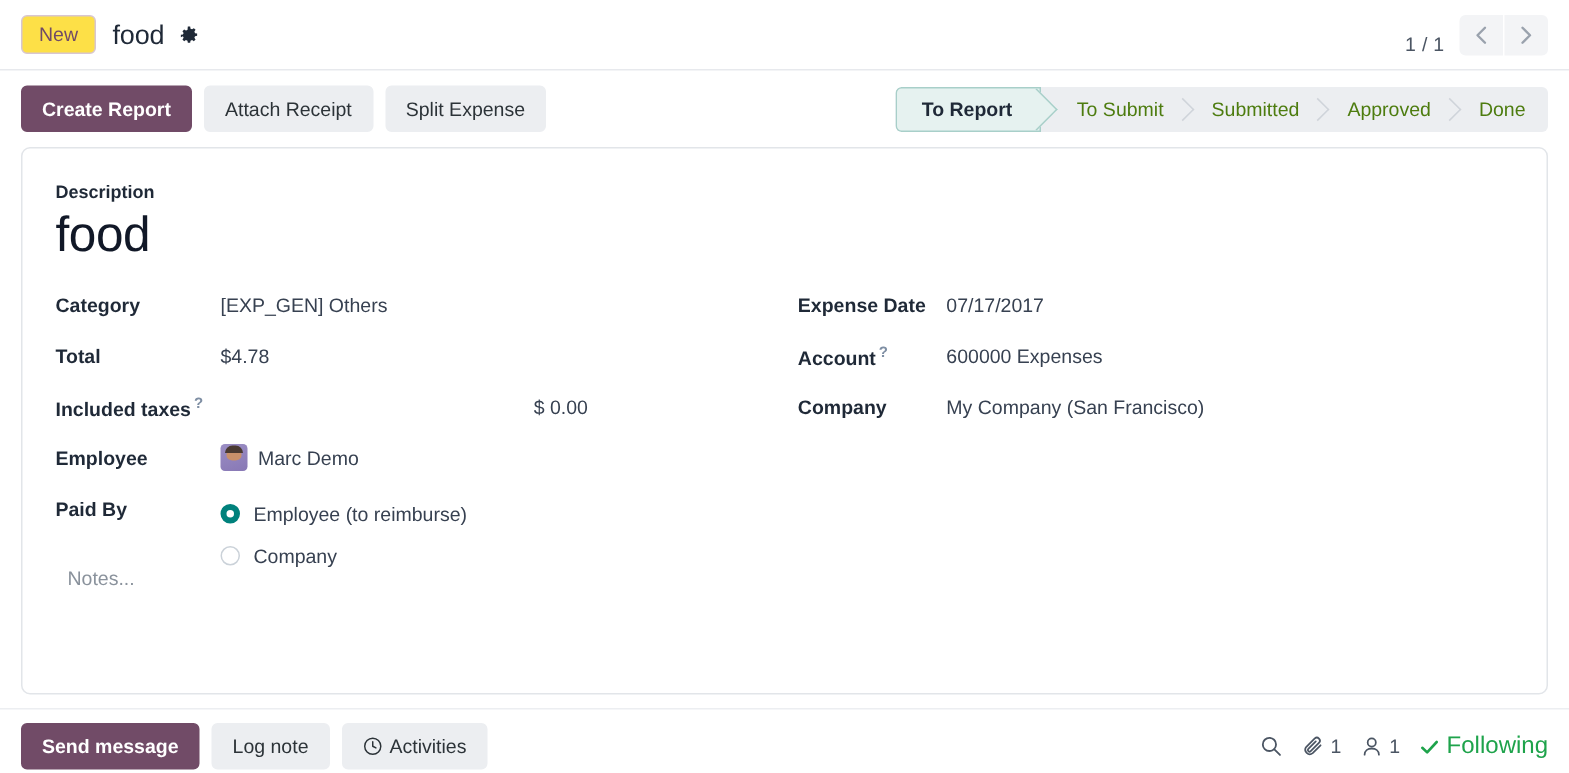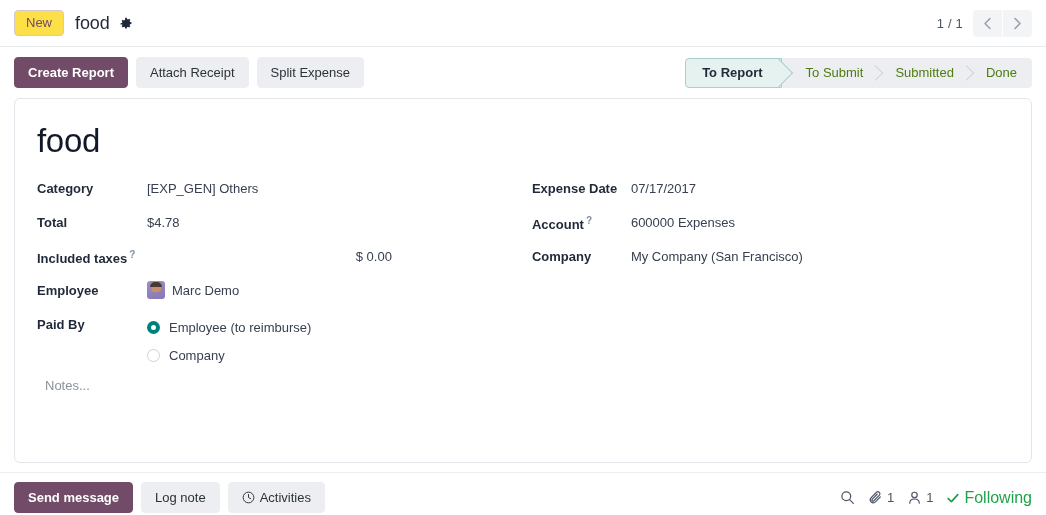--- a/index.html
+++ b/index.html
@@ -46,21 +46,21 @@
     width: 14px;
     height: 14px;
     display: inline-block;
     position: relative;
     top: 1px;
     cursor: pointer;
   }
   .pager {
     margin-left: auto;
     display: flex;
-    align-items: center;
+    align-items: flex-end;
     gap: 10px;
   }
   .pager-count {
     font-size: 13px;
     color: #4b5563;
     letter-spacing: 0.2px;
   }
   .pager-btns { display: flex; }
   .pager-btn {
     width: 29px;
@@ -349,27 +349,29 @@
 <div class="action-row">
   <div class="act-buttons">
     <button class="btn btn-primary">Create Report</button>
     <button class="btn btn-secondary">Attach Receipt</button>
     <button class="btn btn-secondary">Split Expense</button>
   </div>
   <div class="statusbar">
     <div class="status-item active">To Report</div>
     <div class="status-item">To Submit</div>
     <div class="status-item">Submitted</div>
+    <div class="status-item">Approved</div>
     <div class="status-item">Done</div>
   </div>
 </div>
 
 <div class="sheet-wrap">
   <div class="sheet">
 
+    <div class="field-label-desc">Description</div>
     <div class="doc-title">food</div>
 
     <div class="columns">
 
       <div class="col col-left">
 
         <div class="frow">
           <div class="flabel">Category</div>
           <div class="fvalue">[EXP_GEN] Others</div>
         </div>

